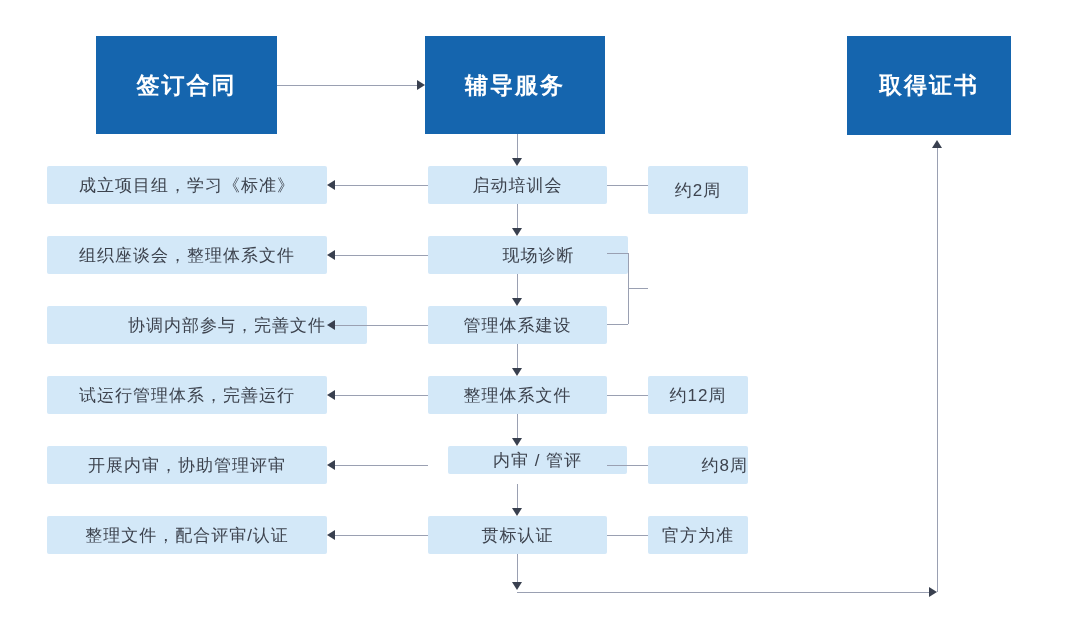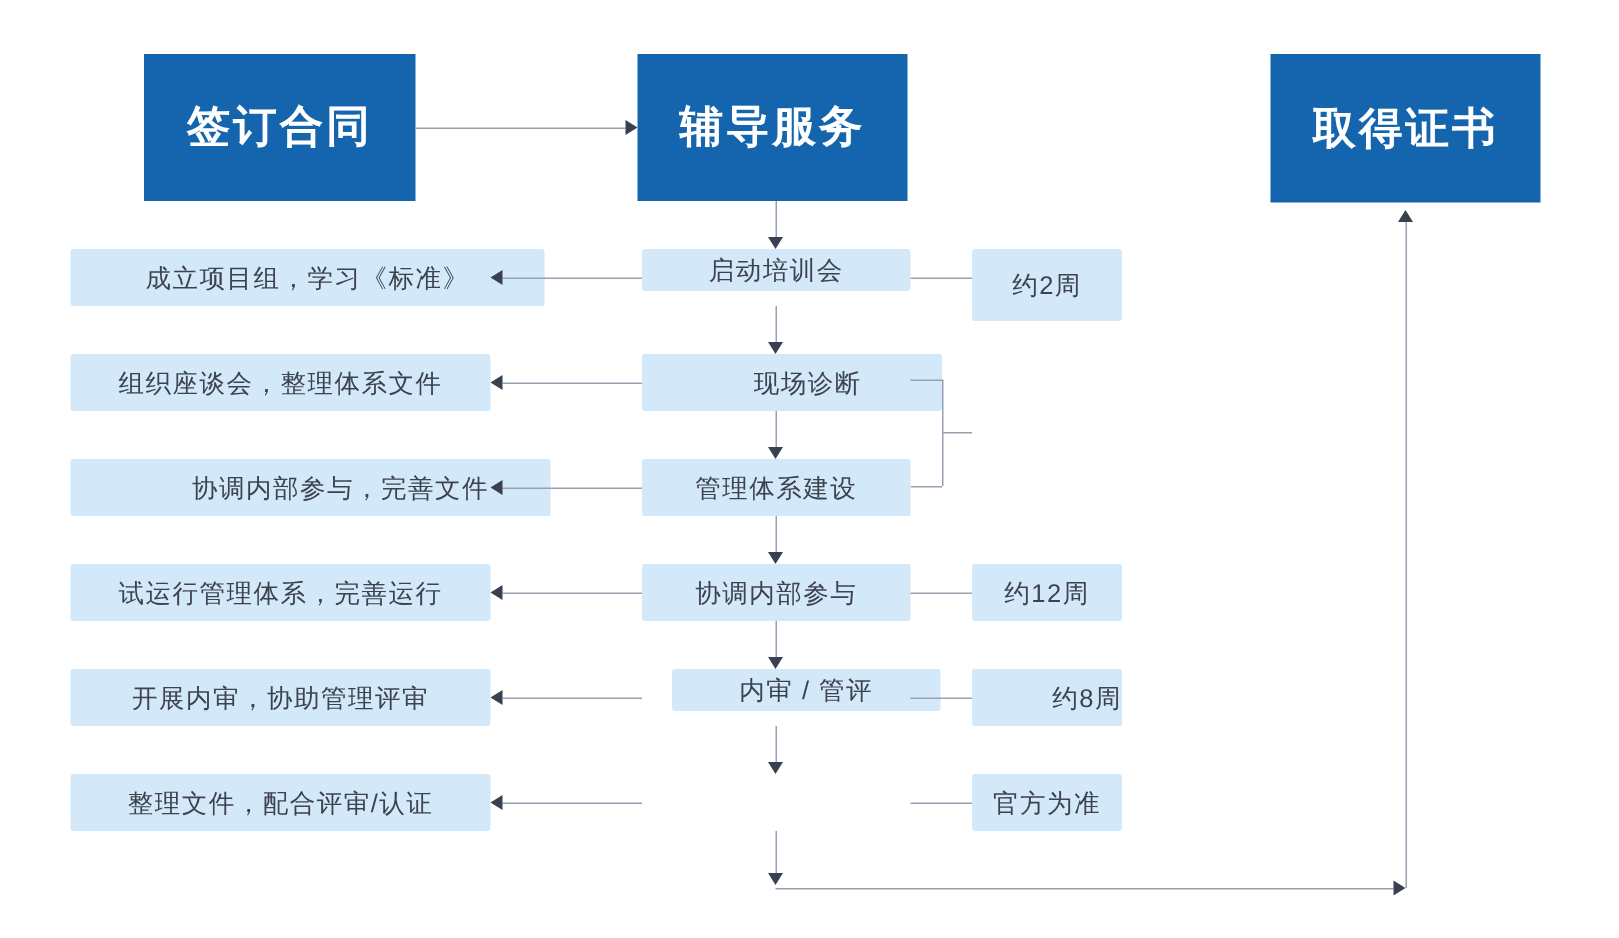--- a/index.html
+++ b/index.html
@@ -13,21 +13,21 @@
   }
   html,body{margin:0;padding:0;background:var(--page-bg);}
   body{font-family:"Liberation Sans","DejaVu Sans",sans-serif;}
   .canvas{position:relative;width:1079px;height:625px;background:var(--page-bg);overflow:hidden;}
 
   .node-primary{
     position:absolute;
     background:var(--primary-box-bg);
     color:var(--primary-box-text);
     display:flex;align-items:center;justify-content:center;
-    font-size:29px;font-weight:bold;letter-spacing:2px;
+    font-size:23px;font-weight:bold;letter-spacing:2px;
   }
   .node-secondary{
     position:absolute;
     background:var(--secondary-box-bg);
     color:var(--secondary-box-text);
     display:flex;align-items:center;justify-content:center;
     font-size:17px;letter-spacing:1px;
     border-radius:2px;
   }
   .hline,.vline{position:absolute;background:var(--connector-line);}
@@ -43,34 +43,34 @@
 <body>
 
 <div class="canvas">
 
   <div class="node-primary" style="left:96px;top:36px;width:181px;height:98px;">
     <span>签订合同</span>
   </div>
   <div class="node-primary" style="left:425px;top:36px;width:180px;height:98px;">
     <span>辅导服务</span>
   </div>
-  <div class="node-primary" style="left:847px;top:36px;width:180px;height:99px;">
+  <div class="node-primary" style="left:847px;top:36px;width:164px;height:99px;">
     <span>取得证书</span>
   </div>
 
   <div class="hline" style="left:277px;top:85px;width:140px;"></div>
   <div class="arr arr-right" style="left:417px;top:80px;"></div>
 
   <div class="vline" style="left:517px;top:134px;height:24px;"></div>
   <div class="arr arr-down" style="left:512px;top:158px;"></div>
 
-  <div class="node-secondary" style="left:47px;top:166px;width:316px;height:38px;font-family:Liberation Serif, serif;">
+  <div class="node-secondary" style="left:47px;top:166px;width:280px;height:38px;font-family:Liberation Serif, serif;">
     <span>成立项目组，学习《标准》</span>
   </div>
-  <div class="node-secondary" style="left:428px;top:166px;width:179px;height:28px;">
+  <div class="node-secondary" style="left:428px;top:166px;width:179px;height:38px;">
     <span>启动培训会</span>
   </div>
   <div class="node-secondary" style="left:648px;top:166px;width:100px;height:48px;">
     <span>约2周</span>
   </div>
   <div class="hline" style="left:335px;top:185px;width:93px;"></div>
   <div class="arr arr-left" style="left:327px;top:180px;"></div>
   <div class="hline" style="left:607px;top:185px;width:41px;"></div>
   <div class="vline" style="left:517px;top:204px;height:24px;"></div>
   <div class="arr arr-down" style="left:512px;top:228px;"></div>
@@ -99,21 +99,21 @@
   </div>
   <div class="hline" style="left:335px;top:325px;width:93px;"></div>
   <div class="arr arr-left" style="left:327px;top:320px;"></div>
   <div class="vline" style="left:517px;top:344px;height:24px;"></div>
   <div class="arr arr-down" style="left:512px;top:368px;"></div>
 
   <div class="node-secondary" style="left:47px;top:376px;width:280px;height:38px;">
     <span>试运行管理体系，完善运行</span>
   </div>
   <div class="node-secondary" style="left:428px;top:376px;width:179px;height:38px;">
-    <span>协调内部参与</span>
+    <span>整理体系文件</span>
   </div>
   <div class="node-secondary" style="left:648px;top:376px;width:100px;height:38px;">
     <span>约12周</span>
   </div>
   <div class="hline" style="left:335px;top:395px;width:93px;"></div>
   <div class="arr arr-left" style="left:327px;top:390px;"></div>
   <div class="hline" style="left:607px;top:395px;width:41px;"></div>
   <div class="vline" style="left:517px;top:414px;height:24px;"></div>
   <div class="arr arr-down" style="left:512px;top:438px;"></div>
 
@@ -128,20 +128,23 @@
   </div>
   <div class="hline" style="left:335px;top:465px;width:93px;"></div>
   <div class="arr arr-left" style="left:327px;top:460px;"></div>
   <div class="hline" style="left:607px;top:465px;width:41px;"></div>
   <div class="vline" style="left:517px;top:484px;height:24px;"></div>
   <div class="arr arr-down" style="left:512px;top:508px;"></div>
 
   <div class="node-secondary" style="left:47px;top:516px;width:280px;height:38px;">
     <span>整理文件，配合评审/认证</span>
   </div>
+  <div class="node-secondary" style="left:428px;top:516px;width:179px;height:38px;">
+    <span>贯标认证</span>
+  </div>
   <div class="node-secondary" style="left:648px;top:516px;width:100px;height:38px;">
     <span>官方为准</span>
   </div>
   <div class="hline" style="left:335px;top:535px;width:93px;"></div>
   <div class="arr arr-left" style="left:327px;top:530px;"></div>
   <div class="hline" style="left:607px;top:535px;width:41px;"></div>
 
   <div class="vline" style="left:517px;top:554px;height:28px;"></div>
   <div class="arr arr-down" style="left:512px;top:582px;"></div>
   <div class="hline" style="left:517px;top:592px;width:412px;"></div>

